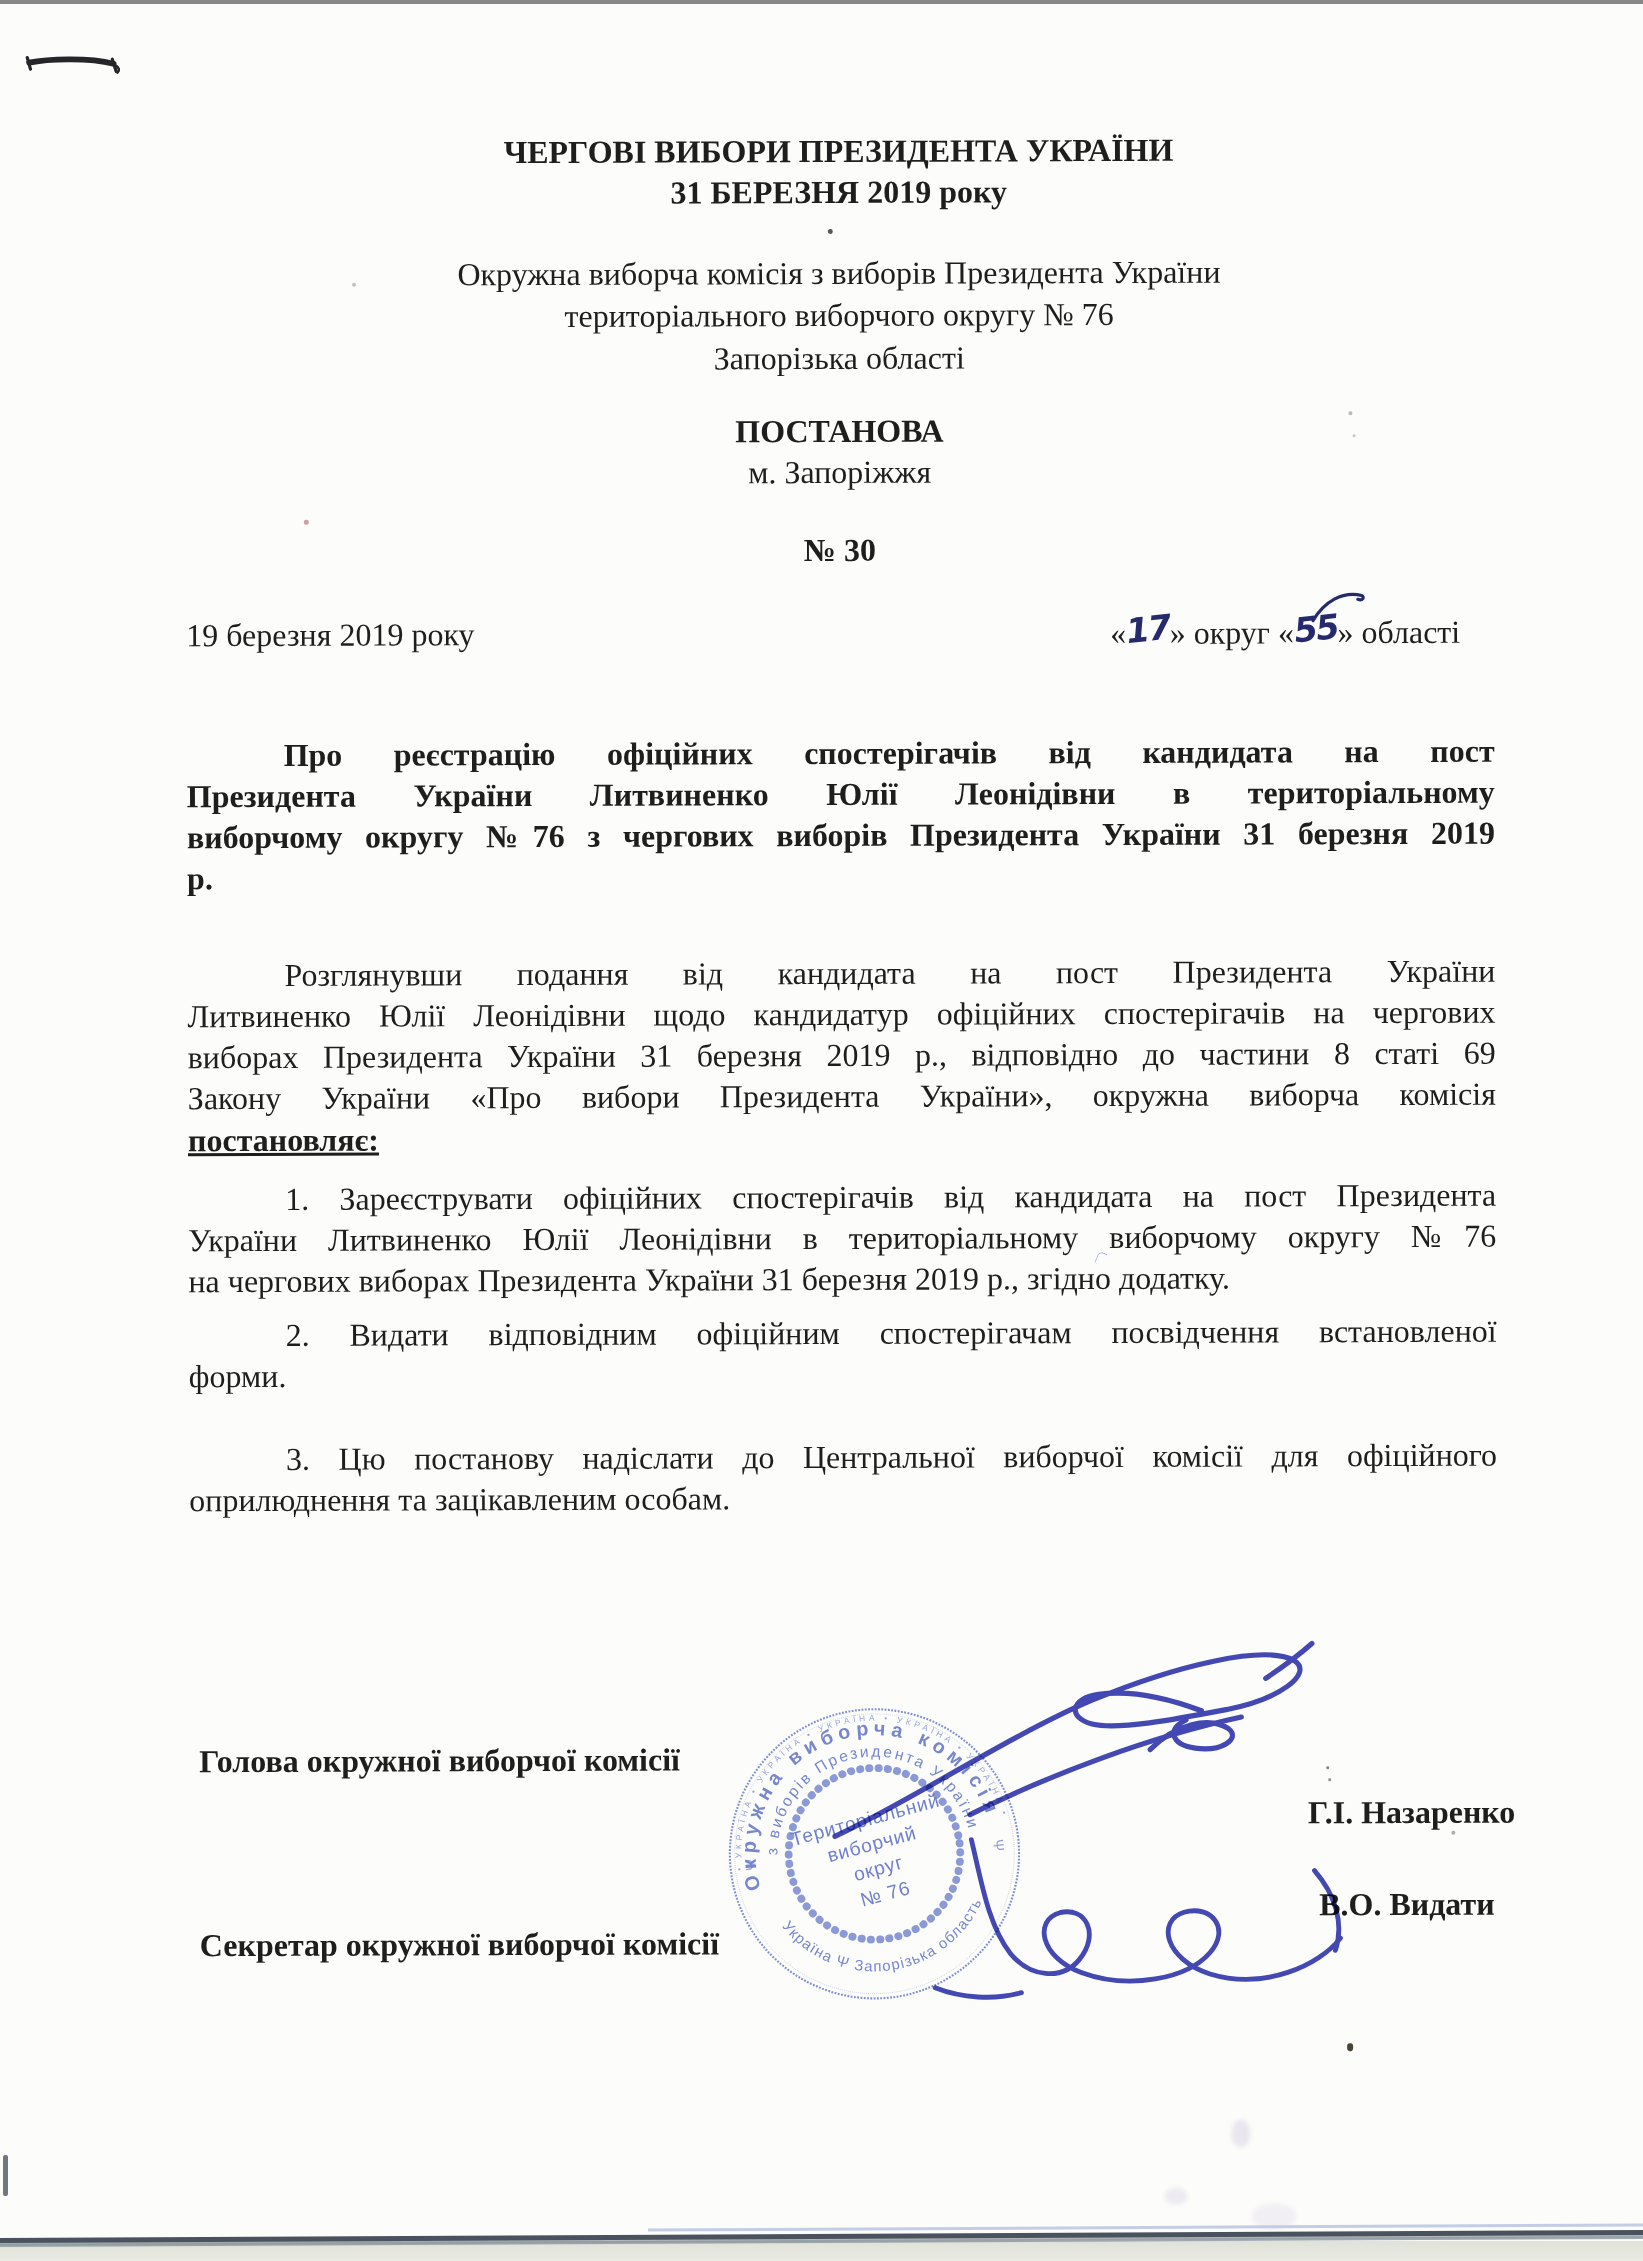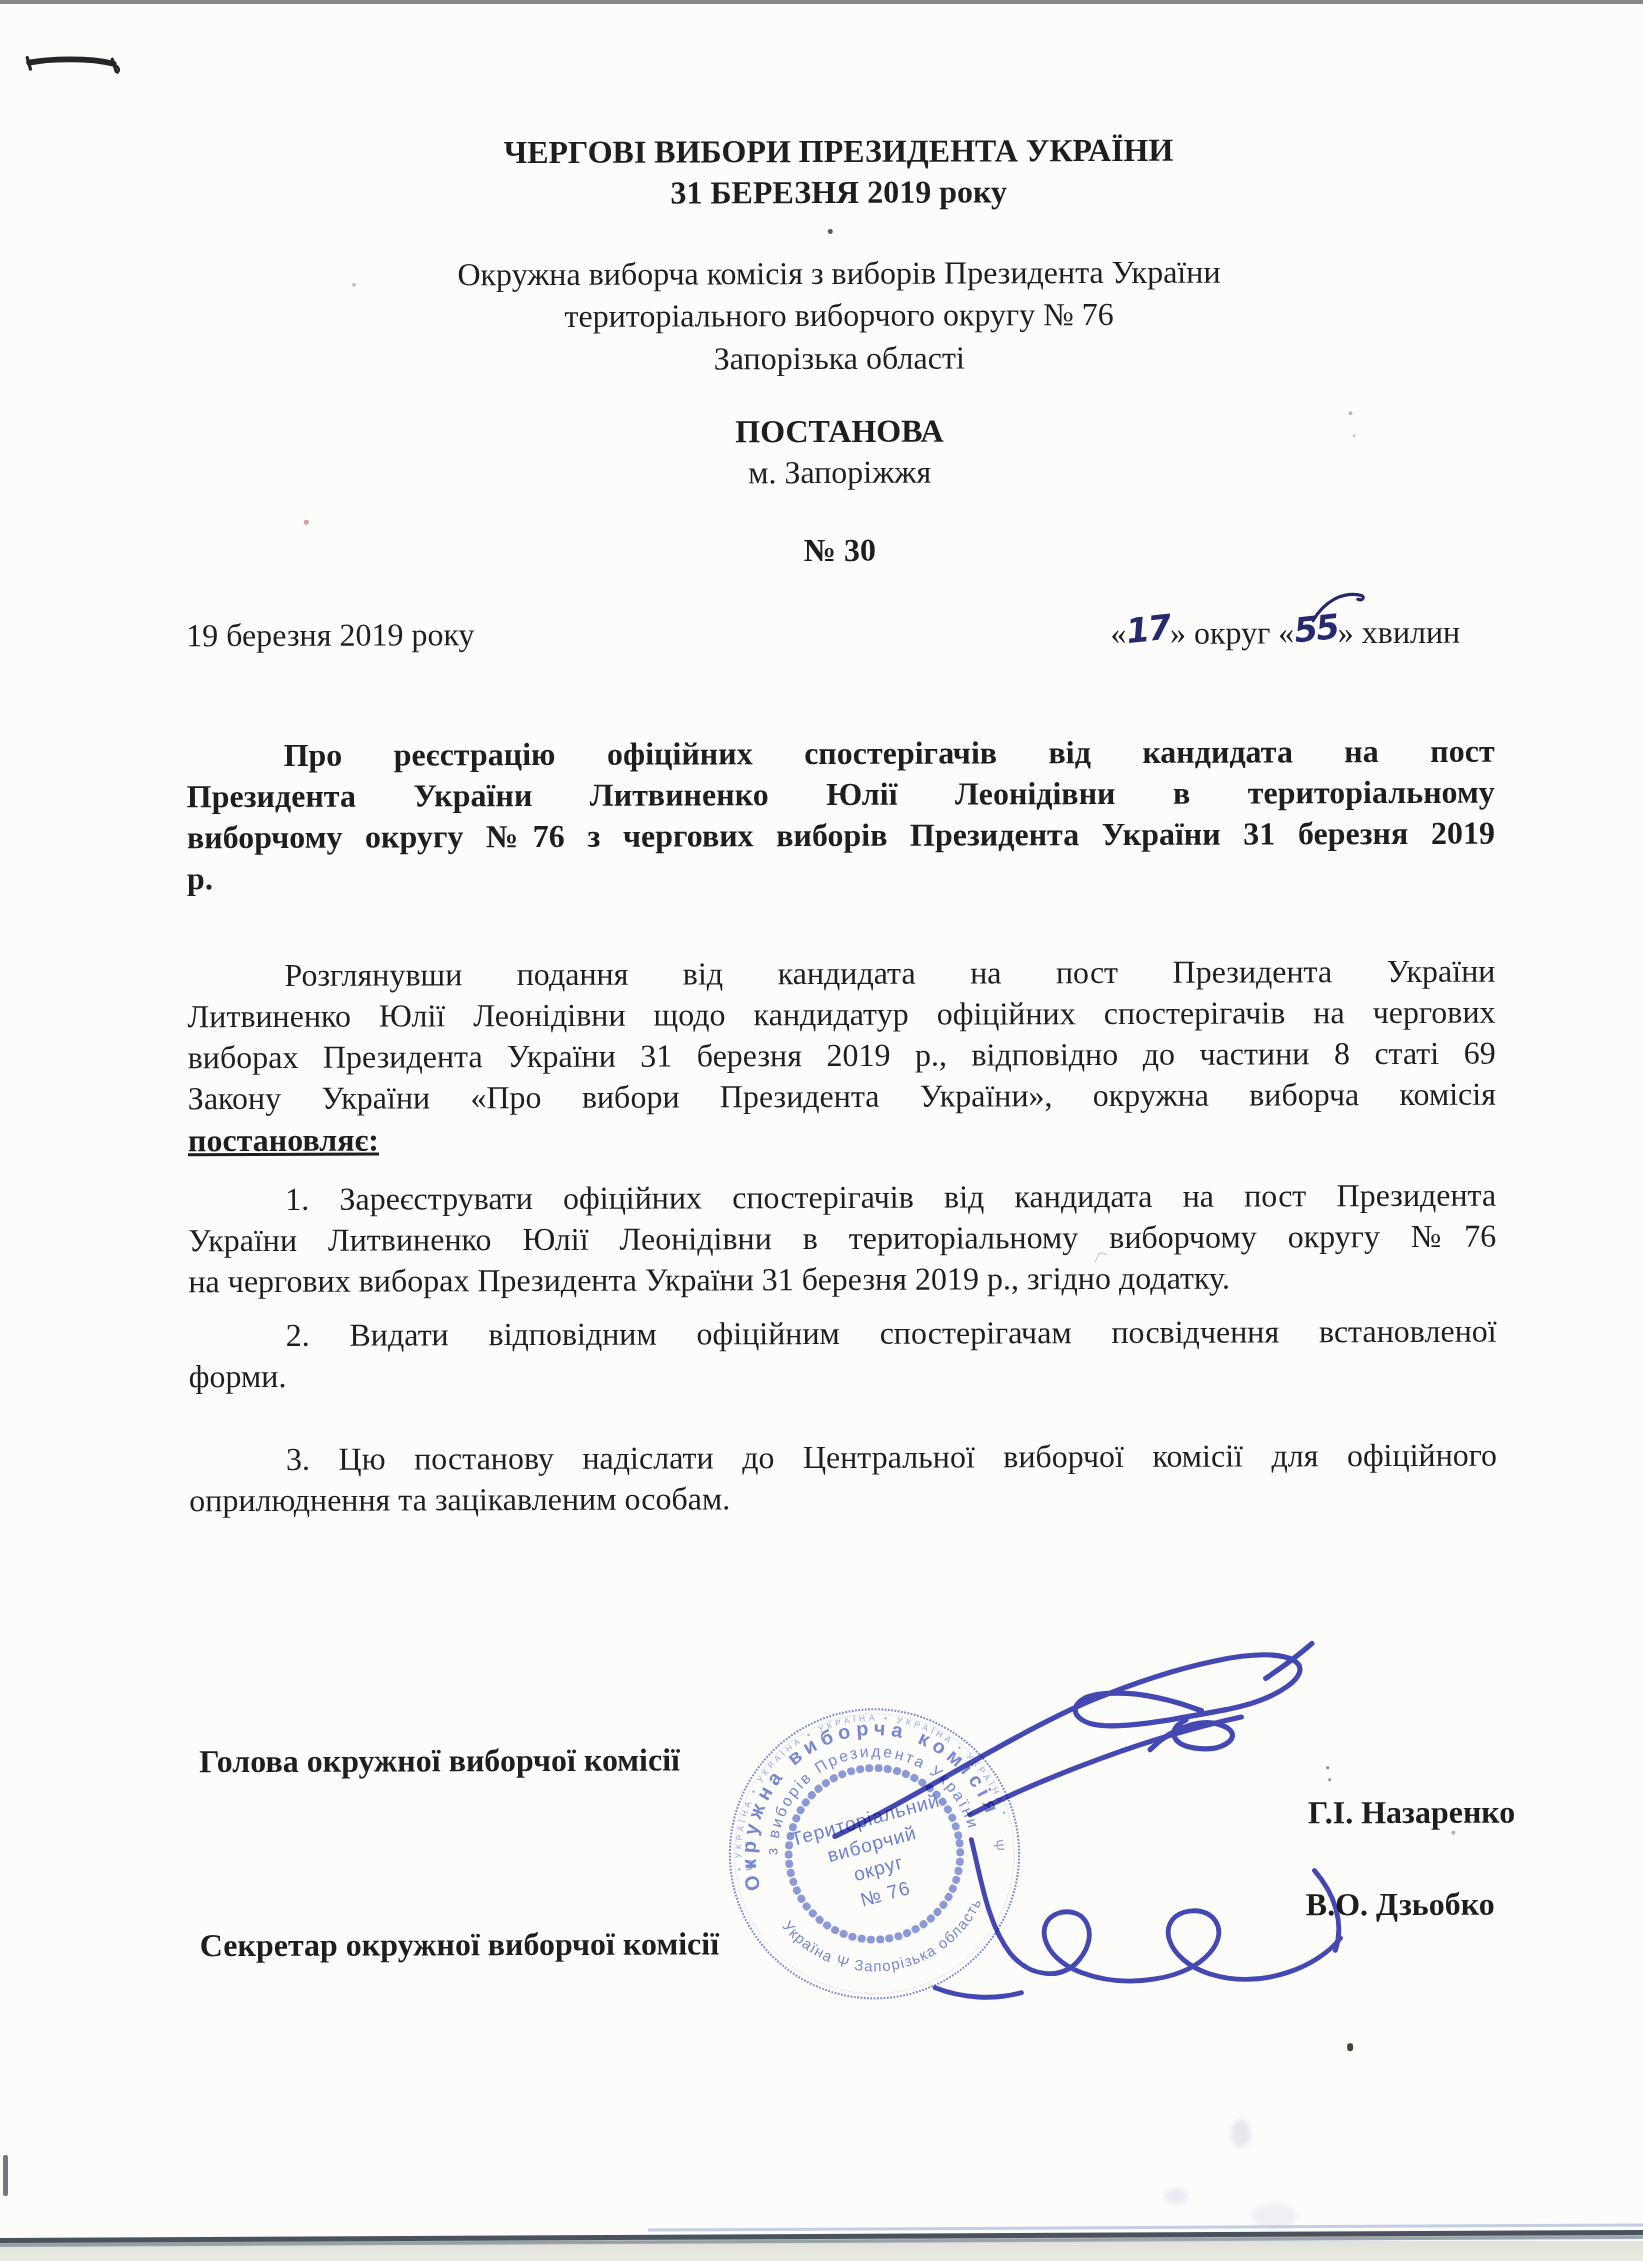--- a/index.html
+++ b/index.html
@@ -66,21 +66,21 @@
     <div class="hline" style="top:249px">Окружна виборча комісія з виборів Президента України</div>
     <div class="hline" style="top:291px">територіального виборчого округу № 76</div>
     <div class="hline" style="top:334px">Запорізька області</div>
     <div class="hline b" style="top:407px">ПОСТАНОВА</div>
     <div class="hline" style="top:448px">м. Запоріжжя</div>
     <div class="hline b" style="top:526px">№ 30</div>
 
     <div class="dateline">
       <span>19 березня 2019 року</span>
       <span class="time-group">
-        <span>«</span><span class="hand">17</span><span>» округ «</span><span class="hand">55</span><span>» хвилин</span>
+        <span>«</span><span class="hand">17</span><span>» округ «</span><span class="hand">55</span><span>» області</span>
         <svg class="flourish" viewBox="0 0 92 56">
           <path d="M 6 52 C 24 22, 52 6, 82 13 C 87 15, 84 22, 76 19" fill="none" stroke="#262a6d" stroke-width="5" stroke-linecap="round"></path>
         </svg>
       </span>
     </div>
 
     <div class="para b" style="top:729px">
         <div class="line">Про реєстрацію офіційних спостерігачів від кандидата на пост</div>
         <div class="line">Президента України Литвиненко Юлії Леонідівни в територіальному</div>
         <div class="line">виборчому округу №76 з чергових виборів Президента України 31 березня 2019</div>
@@ -105,21 +105,21 @@
         <div class="line">форми.</div>
       </div>
     <div class="para" style="top:1433px">
         <div class="line">3. Цю постанову надіслати до Центральної виборчої комісії для офіційного</div>
         <div class="line">оприлюднення та зацікавленим особам.</div>
       </div>
 
     <div class="sig-label" style="top:1735px">Голова окружної виборчої комісії</div>
     <div class="sig-name" style="top:1790px;right:134px">Г.І. Назаренко</div>
     <div class="sig-label" style="top:1919px">Секретар окружної виборчої  комісії</div>
-    <div class="sig-name" style="top:1882px;right:155px">В.О. Дзьобко</div>
+    <div class="sig-name" style="top:1882px;right:155px">В.О. Видати</div>
 
     <svg class="stamp" viewBox="0 0 520 520">
       <defs>
         <path id="ringTiny" d="M 38 260 A 222 222 0 1 1 482 260 A 222 222 0 1 1 38 260"></path>
         <path id="arcTop1" d="M 88.5 359 A 198 198 0 1 1 455 294.4"></path>
         <path id="arcTop2" d="M 113.2 328.5 A 162 162 0 1 1 406.8 328.5"></path>
         <path id="arcBottom" d="M 90.3 358 A 196 196 0 0 0 429.7 358"></path>
       </defs>
       <g fill="none" stroke="#5b6fc6">
         <circle cx="260" cy="260" r="241" stroke-width="3.5" stroke-dasharray="3 2.5" opacity="0.9"></circle>

